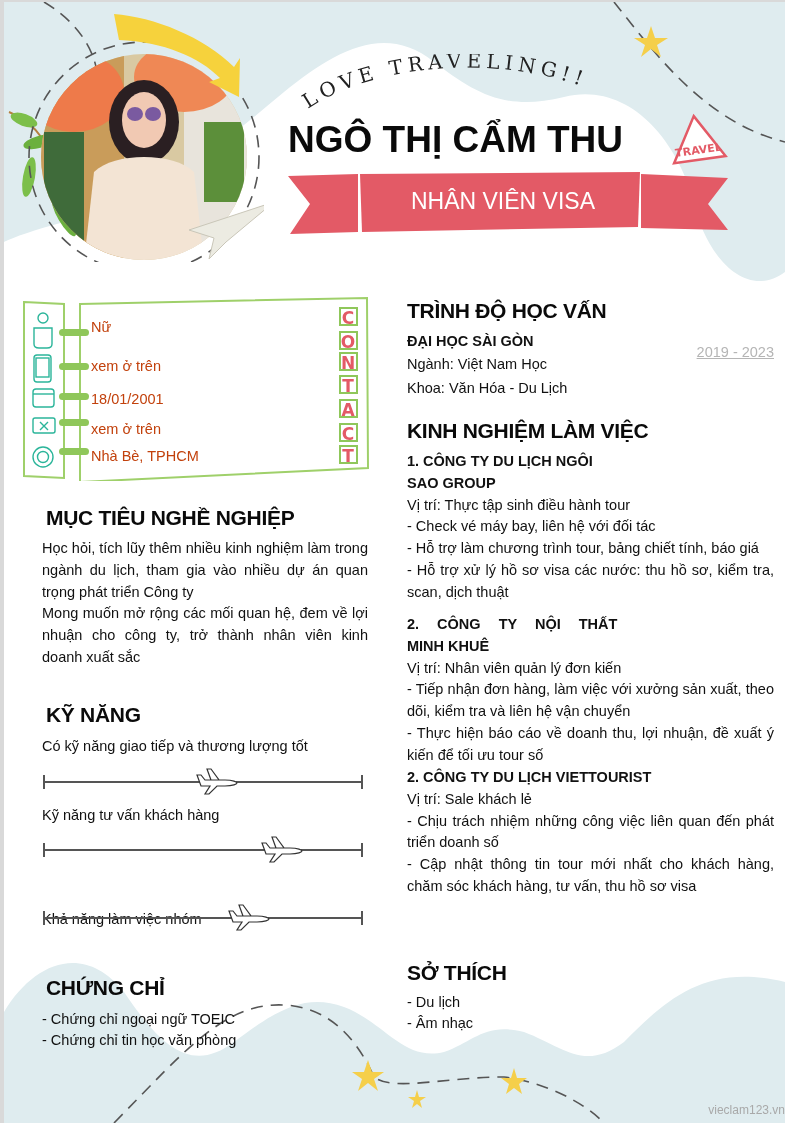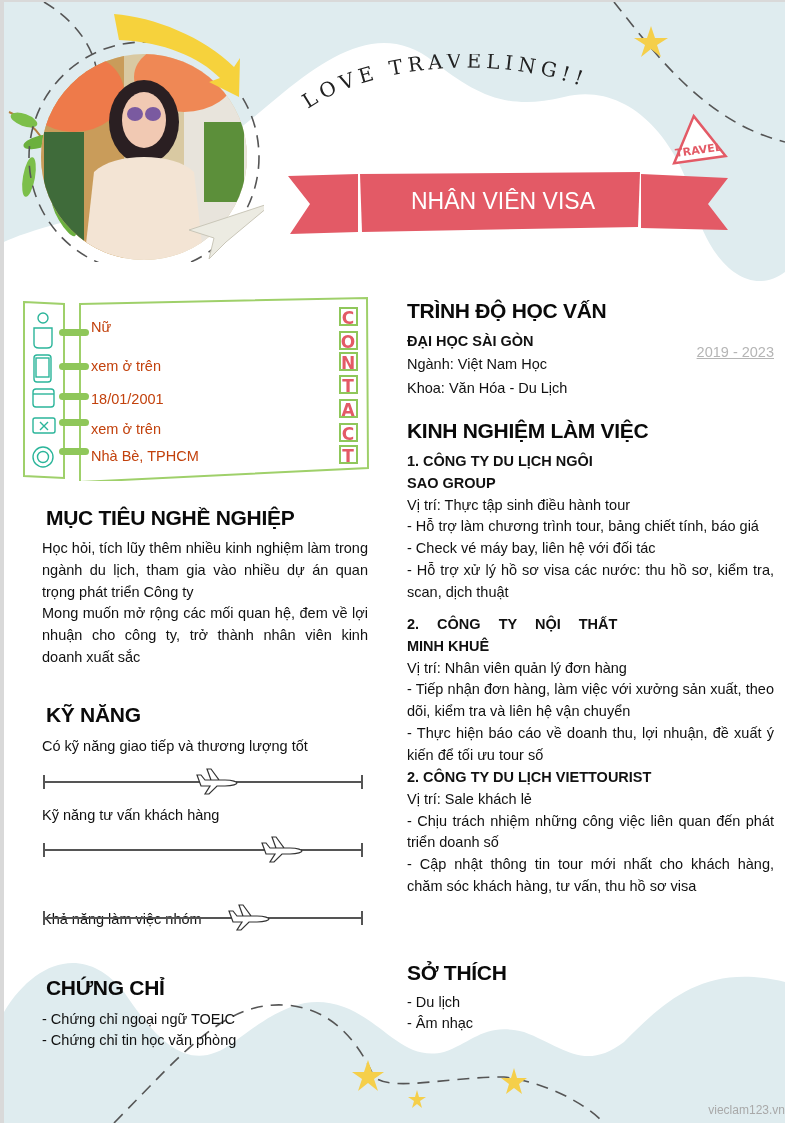--- a/index.html
+++ b/index.html
@@ -104,20 +104,21 @@
 
   <svg class="tagline" viewBox="0 0 320 60">
     <defs>
         <path id="arc" d="M8,55 C80,5 220,0 305,42"></path>
       </defs>
     <text font-size="20" letter-spacing="5" fill="#222" font-family="DejaVu Serif, serif">
       <textPath href="#arc">LOVE TRAVELING!!</textPath>
     </text>
   </svg>
 
+  <div class="name">NGÔ THỊ CẨM THU</div>
 
   <svg class="ribbon" viewBox="0 0 440 62">
     <polygon points="0,4 70,2 70,60 2,62 22,32" fill="#e35a66"></polygon>
     <polygon points="353,2 440,6 420,32 440,58 353,56" fill="#e35a66"></polygon>
     <polygon points="72,2 352,0 350,55 74,60" fill="#e35a66"></polygon>
   </svg>
   <div class="ribbon-text">NHÂN VIÊN VISA</div>
 
   <svg class="contact" viewBox="0 0 350 185">
     <polygon points="2,6 42,8 42,182 2,180" fill="#fff" stroke="#9fd06a" stroke-width="2"></polygon>
@@ -216,29 +217,29 @@
   <div class="line muted" style="right:11px; top:342px;text-decoration:underline;">2019 - 2023</div>
   <div class="line" style="left:403px; top:354px;">Ngành: Việt Nam Học</div>
   <div class="line" style="left:403px; top:378px;">Khoa: Văn Hóa - Du Lịch</div>
 
   <div class="sec-title" style="left:403px; top:417px;">KINH NGHIỆM LÀM VIỆC</div>
 
   <div class="just" style="left:403px; top:449px;">
     <div class="bold">1. CÔNG TY DU LỊCH NGÔI</div>
     <div class="bold">SAO GROUP</div>
     <div>Vị trí: Thực tập sinh điều hành tour</div>
+    <div>- Check vé máy bay, liên hệ với đối tác</div>
     <div>- Hỗ trợ làm chương trình tour, bảng chiết tính, báo giá</div>
-    <div>- Check vé máy bay, liên hệ với đối tác</div>
     <div>- Hỗ trợ xử lý hồ sơ visa các nước: thu hồ sơ, kiểm tra, scan, dịch thuật</div>
   </div>
 
   <div class="just" style="left:403px; top:612px;">
     <div class="bold" style="word-spacing:14px;">2. CÔNG TY NỘI THẤT</div>
     <div class="bold">MINH KHUÊ</div>
-    <div>Vị trí: Nhân viên quản lý đơn hàng</div>
+    <div>Vị trí: Nhân viên quản lý đơn kiến</div>
     <div>- Tiếp nhận đơn hàng, làm việc với xưởng sản xuất, theo dõi, kiểm tra và liên hệ vận chuyển</div>
     <div>- Thực hiện báo cáo về doanh thu, lợi nhuận, đề xuất ý kiến để tối ưu tour số</div>
   </div>
 
   <div class="just" style="left:403px; top:765px;">
     <div class="bold">2. CÔNG TY DU LỊCH VIETTOURIST</div>
     <div>Vị trí: Sale khách lẻ</div>
     <div>- Chịu trách nhiệm những công việc liên quan đến phát triển doanh số</div>
     <div>- Cập nhật thông tin tour mới nhất cho khách hàng, chăm sóc khách hàng, tư vấn, thu hồ sơ visa</div>
   </div>

